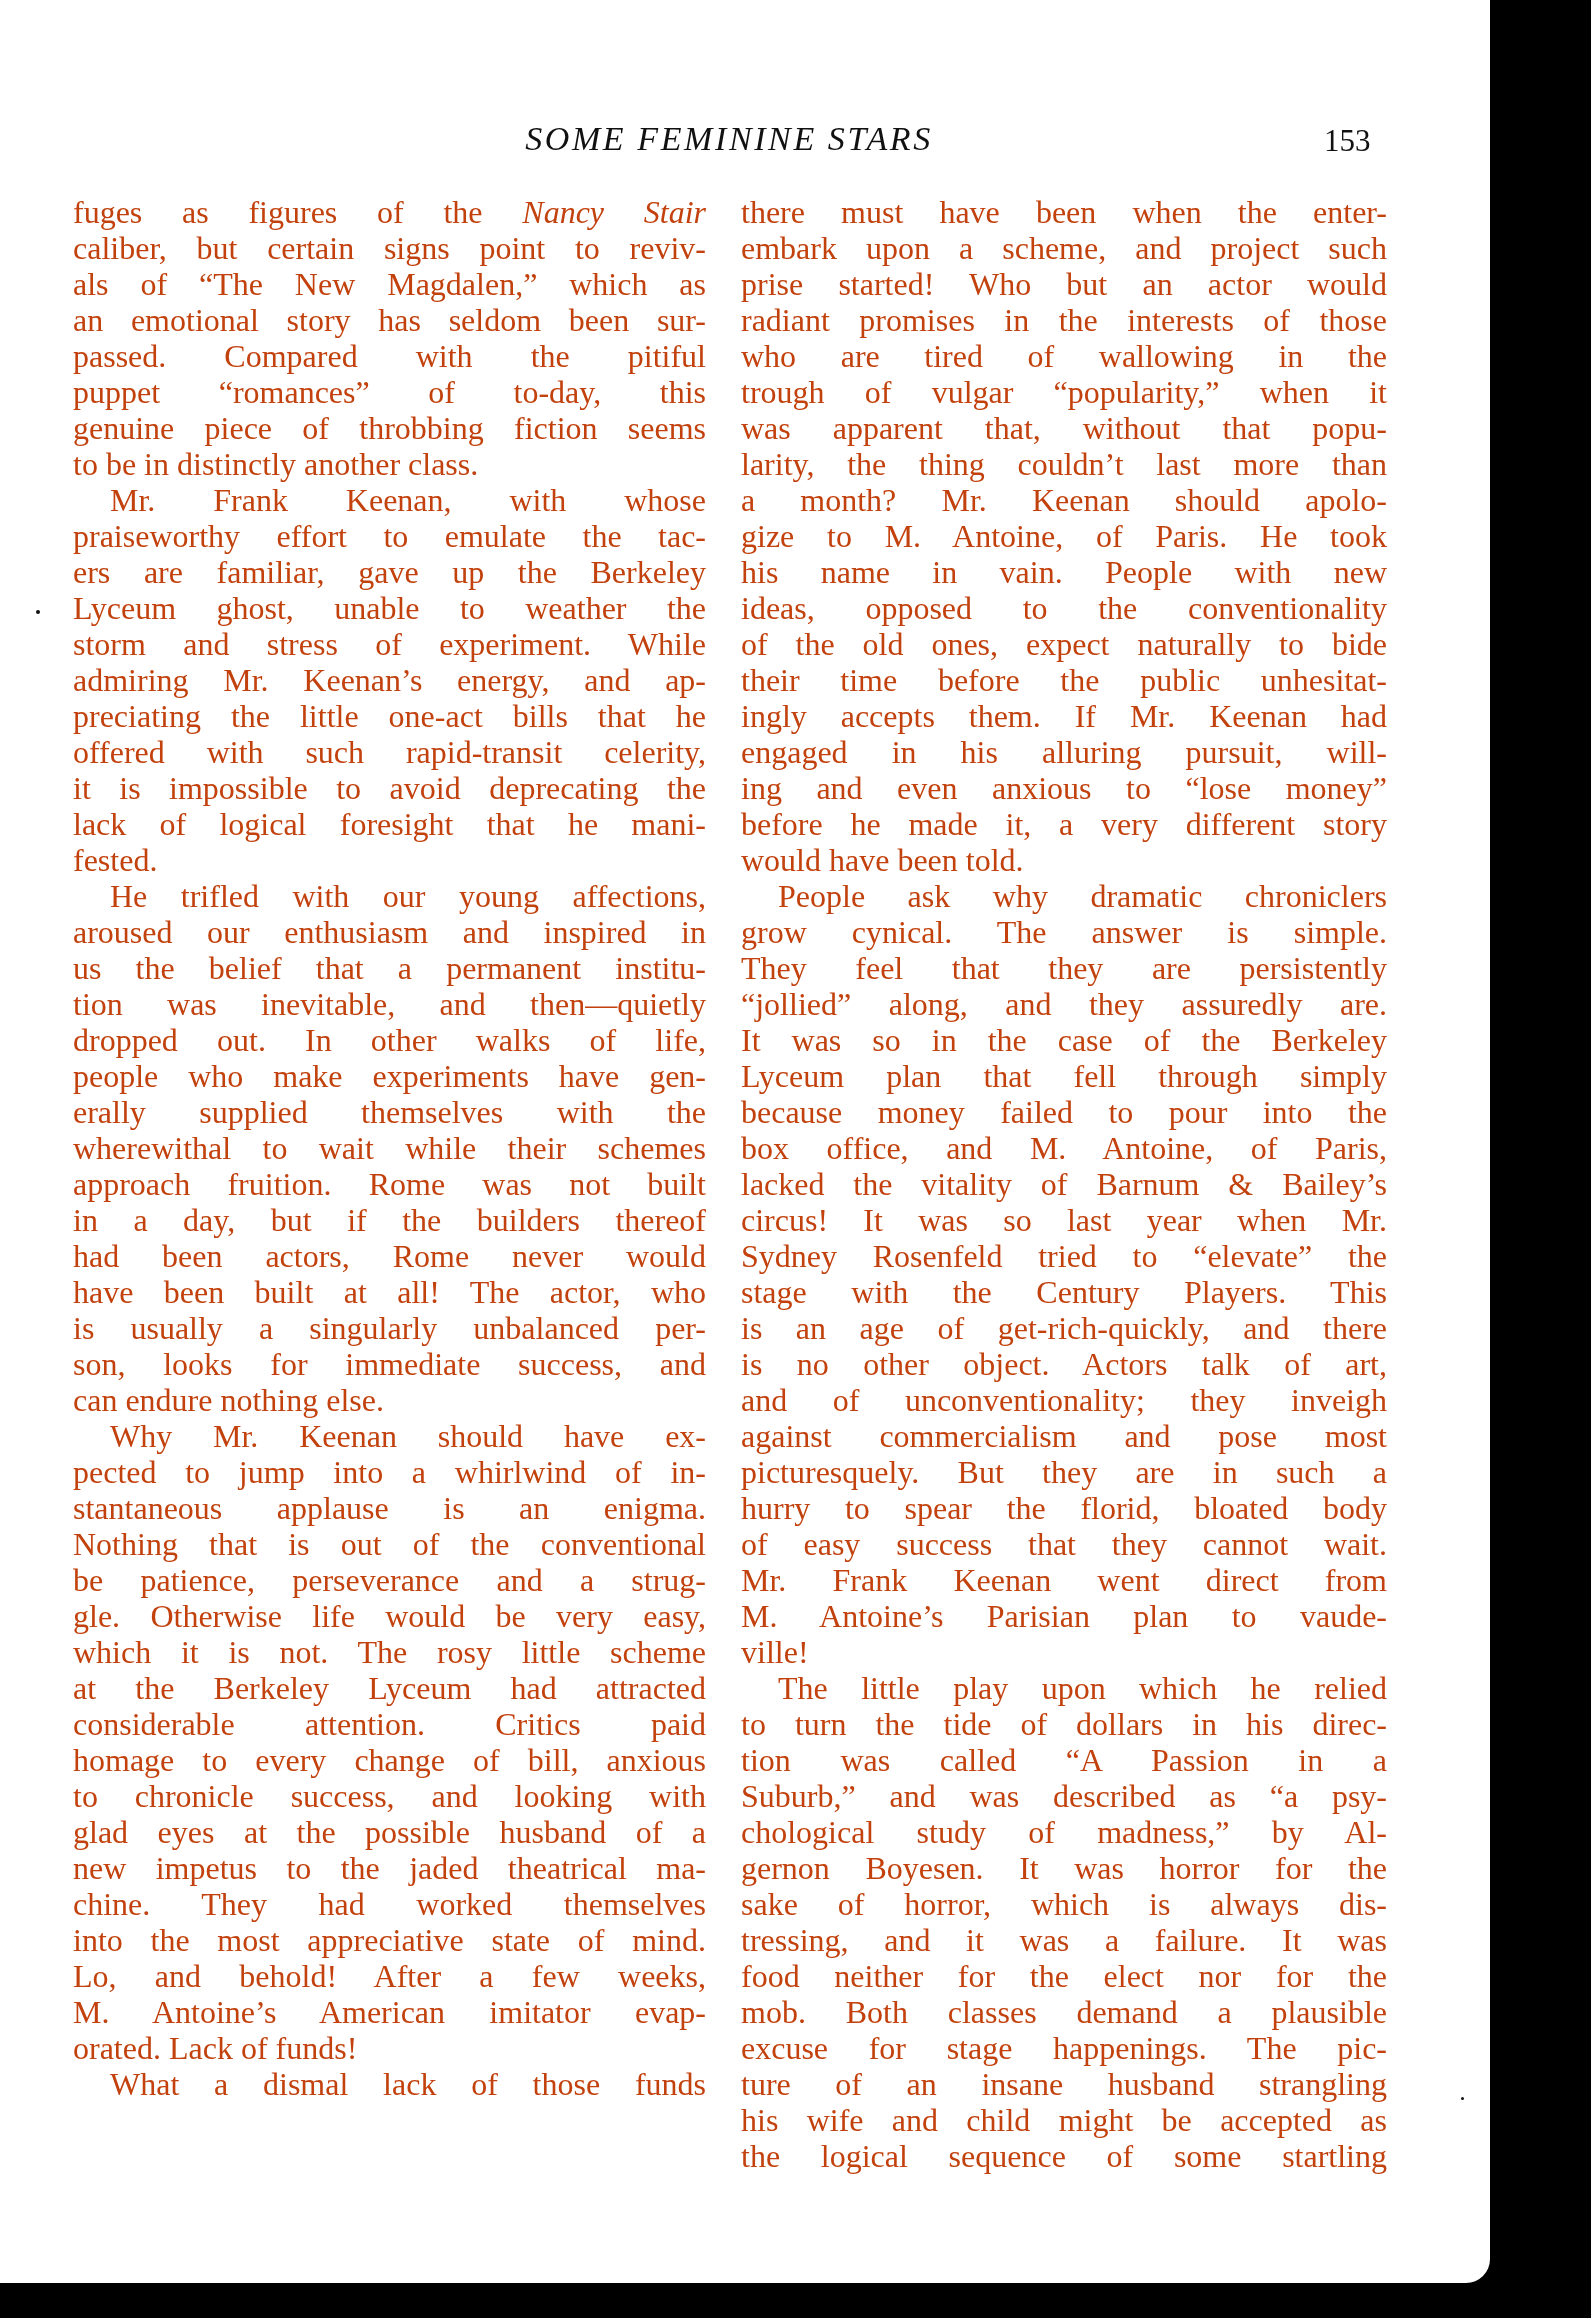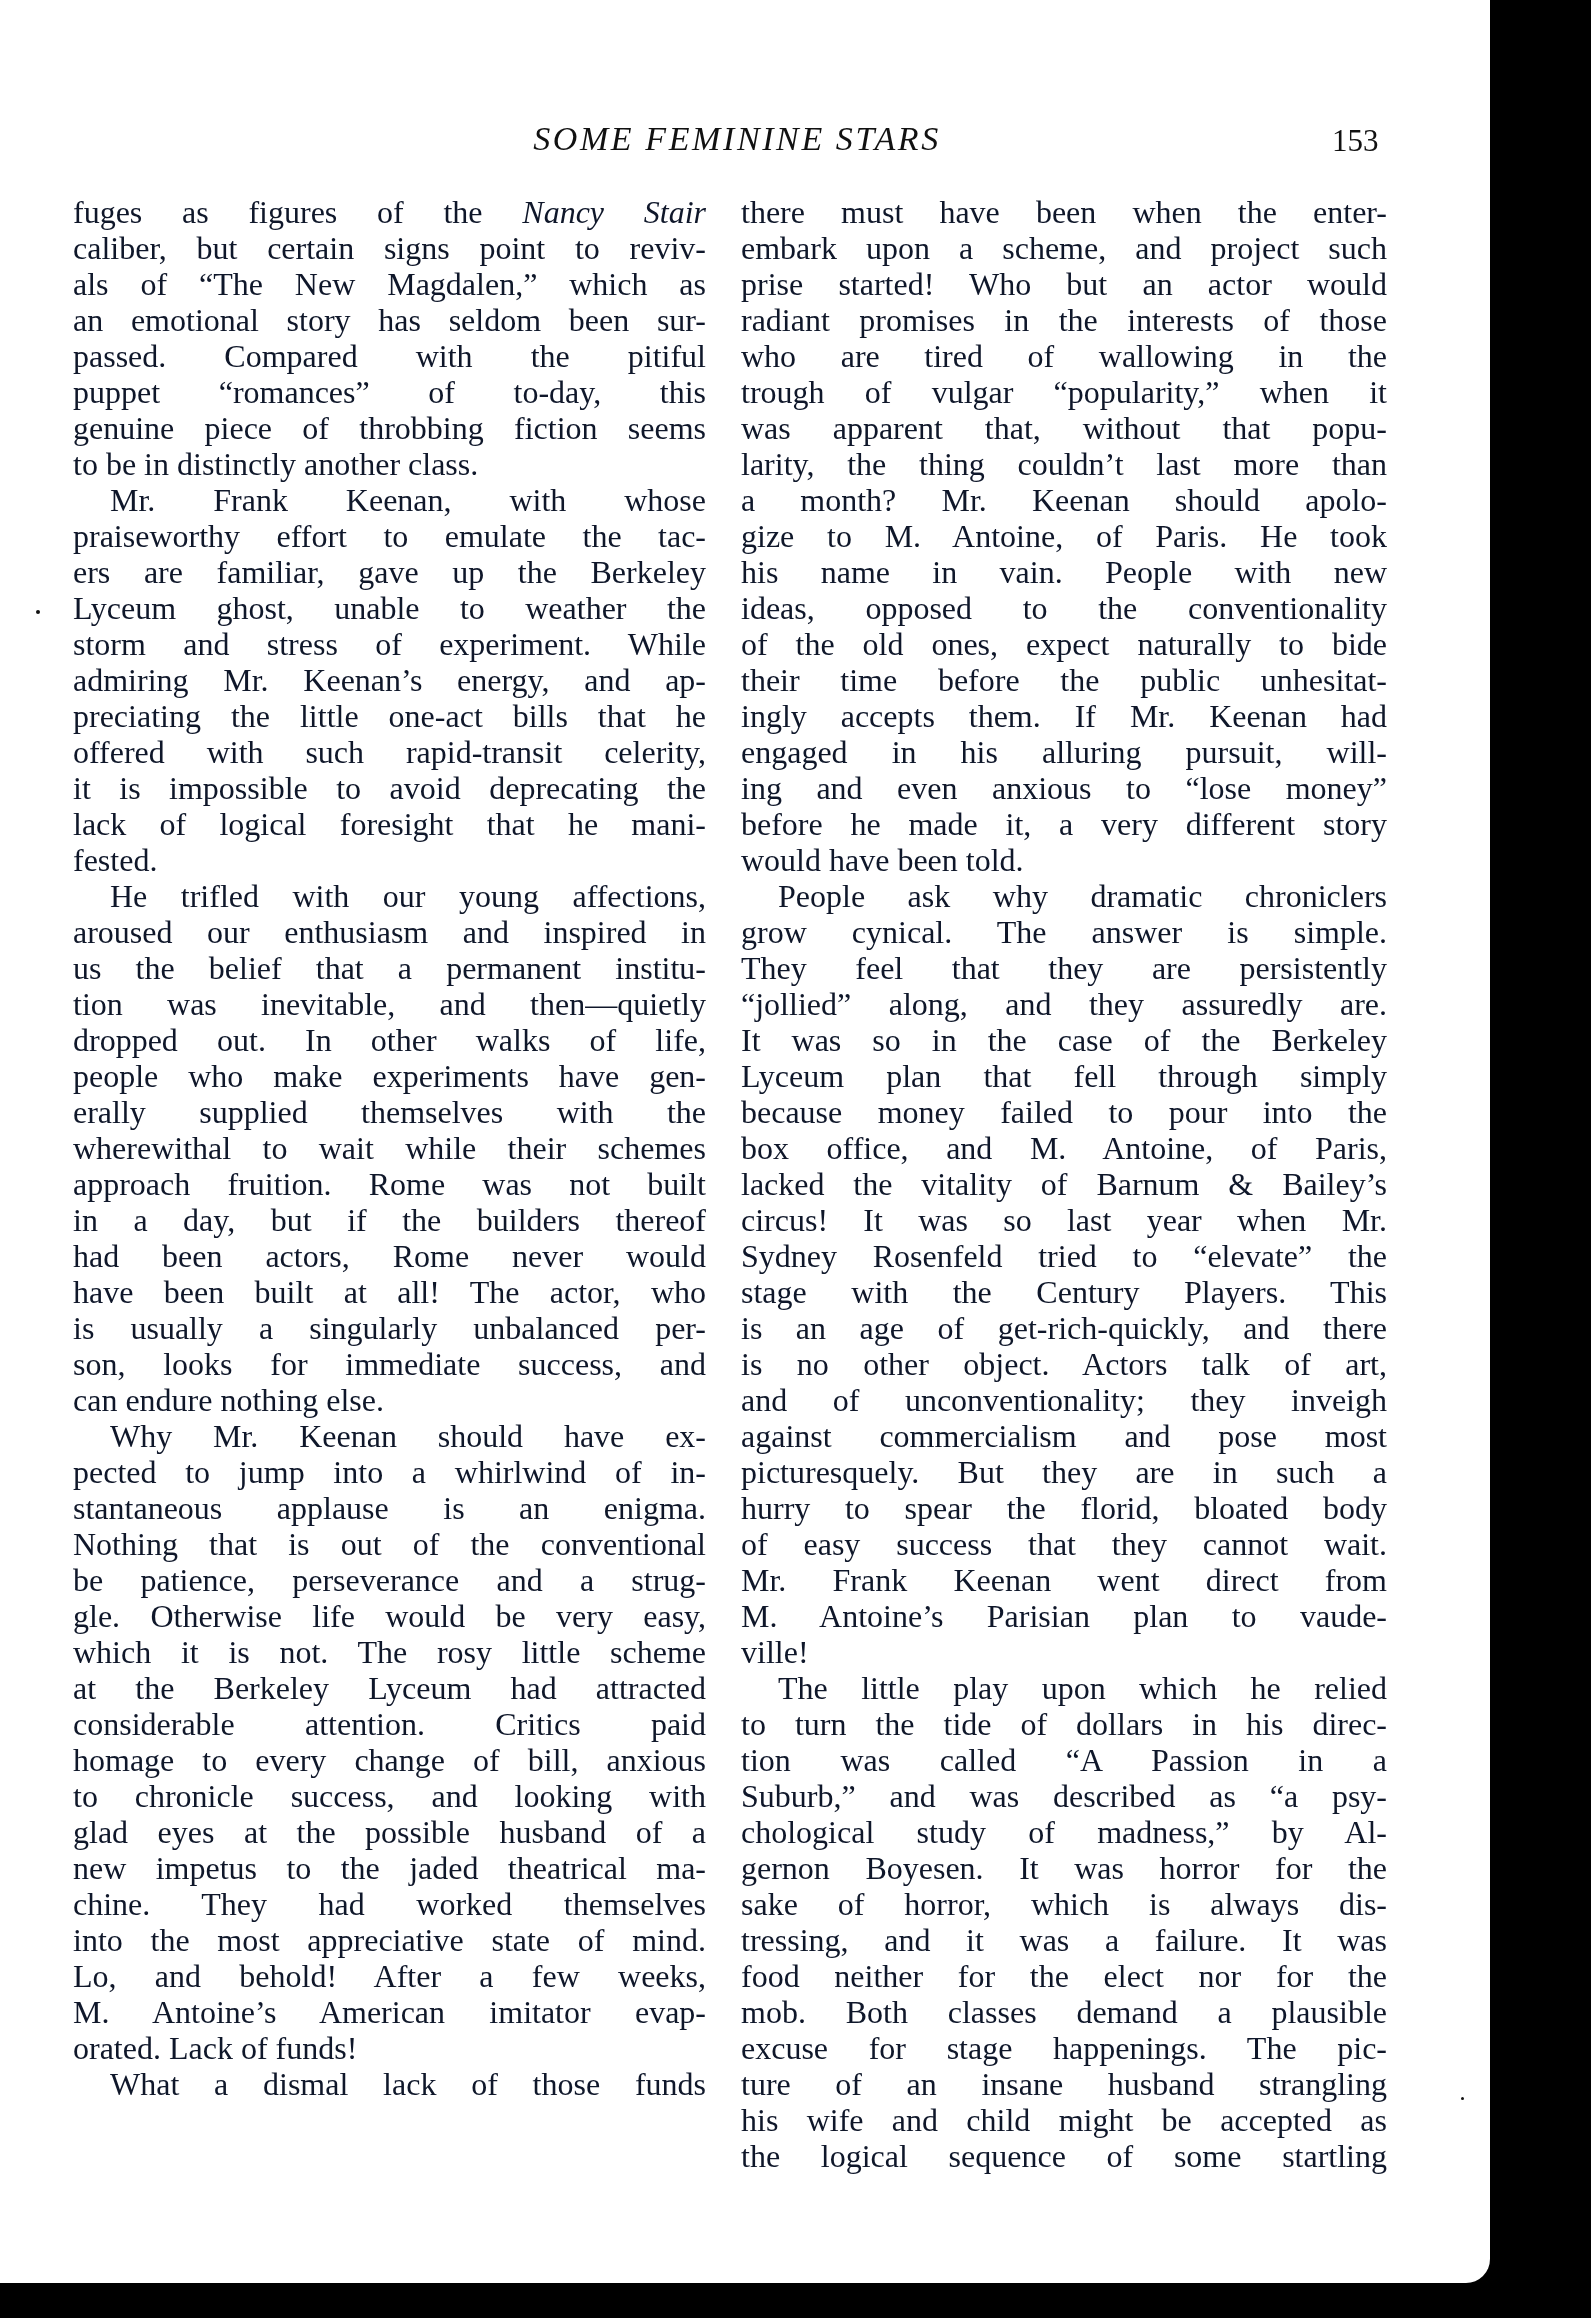--- a/index.html
+++ b/index.html
@@ -18,21 +18,21 @@
     left: 0;
     top: 0;
     width: 1490px;
     height: 2283px;
     background: #ffffff;
     border-bottom-right-radius: 24px;
   }
   .running-head {
     position: absolute;
     top: 117px;
-    left: 16px;
+    left: 8px;
     width: 1490px;
     height: 43px;
   }
   .running-title {
     position: absolute;
     left: 466px;
     top: 0;
     width: 510px;
     text-align: center;
     font-family: "Liberation Serif", "DejaVu Serif", serif;
@@ -50,21 +50,21 @@
     font-size: 31px;
     color: #111111;
     line-height: 43px;
   }
   .column {
     position: absolute;
     top: 194px;
     font-family: "Liberation Serif", "DejaVu Serif", serif;
     font-size: 32px;
     line-height: 36px;
-    color: #0f172a;
+    color: #c2410c;
   }
   .col-left { left: 73px; width: 633px; }
   .col-right { left: 741px; width: 646px; }
   .line {
     display: block;
     height: 36px;
     white-space: nowrap;
     text-align: justify;
     text-align-last: justify;
     overflow: visible;

